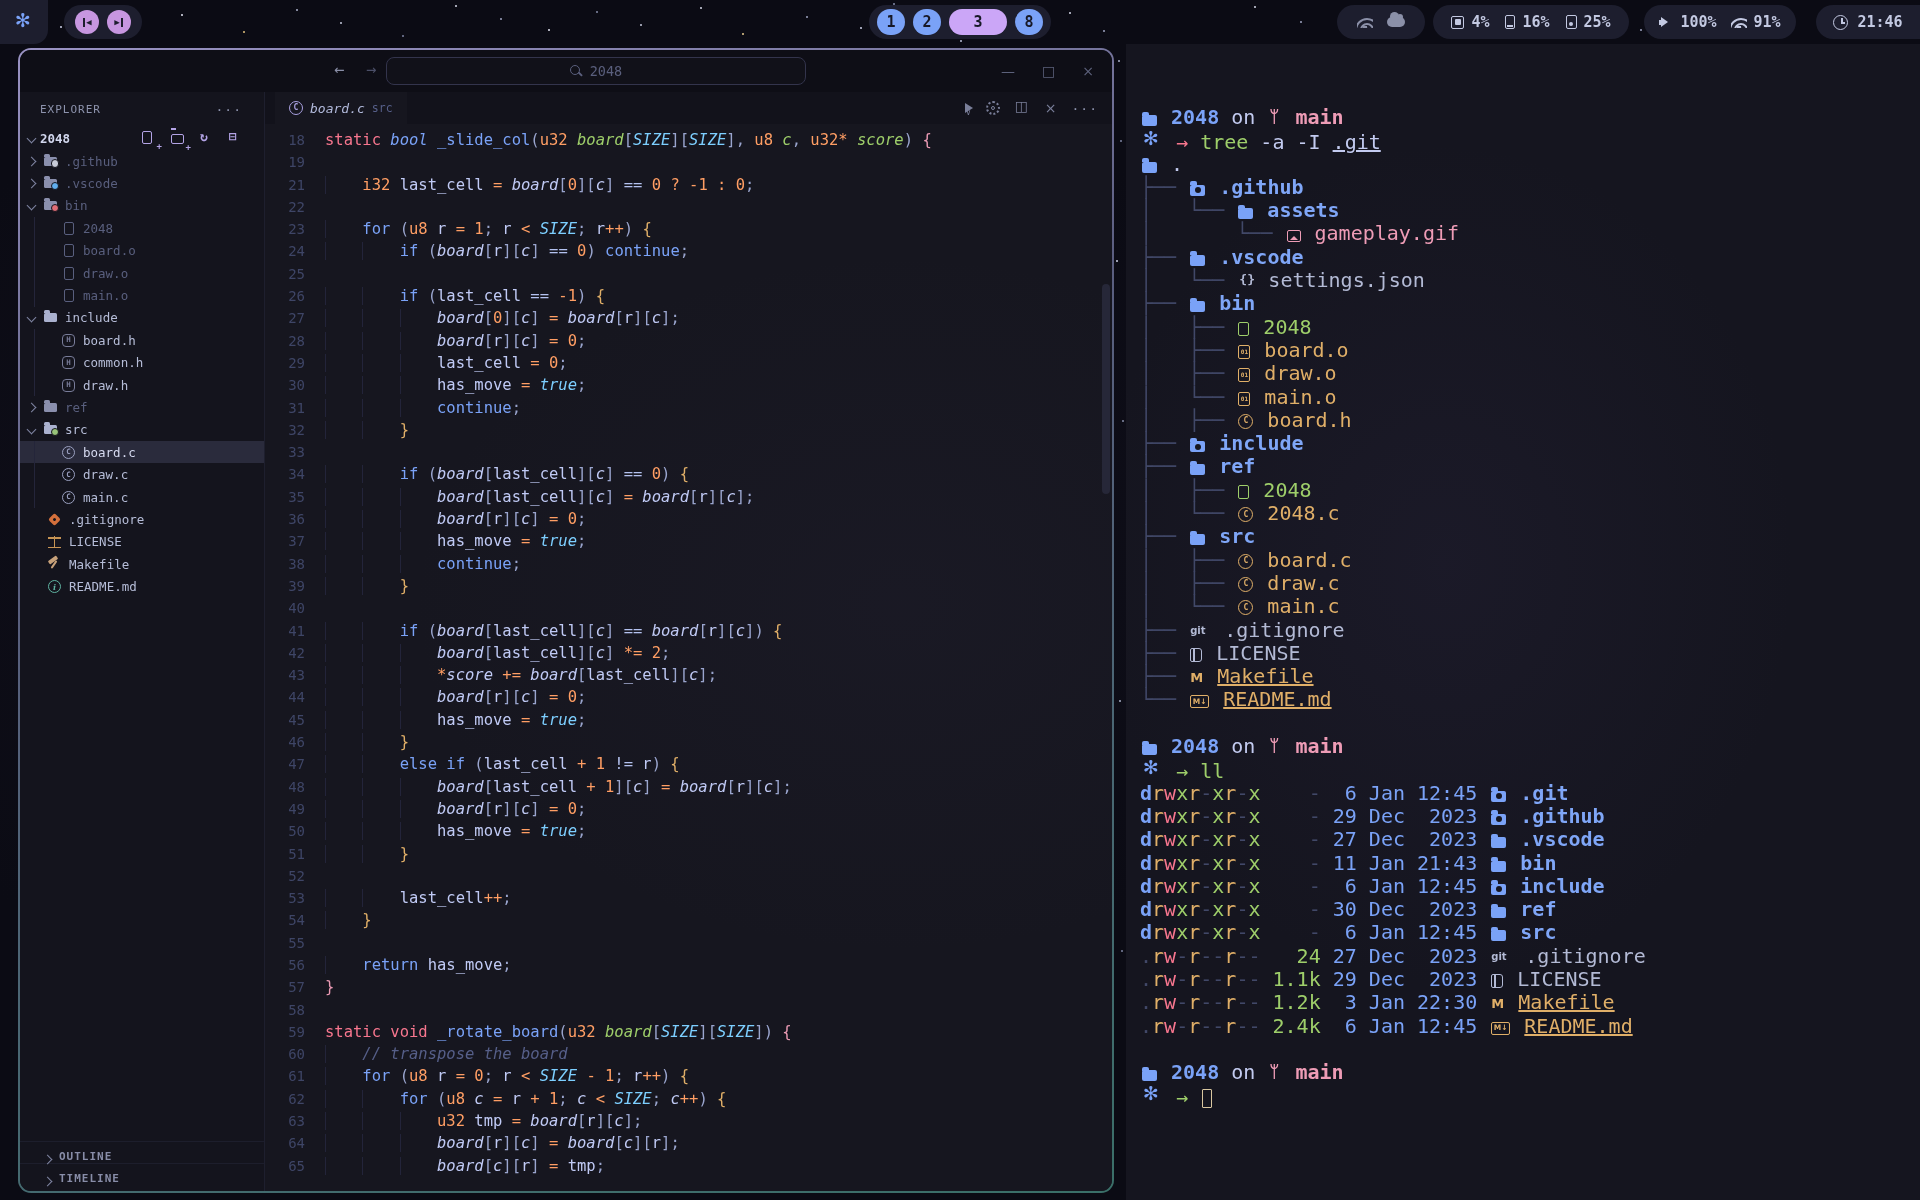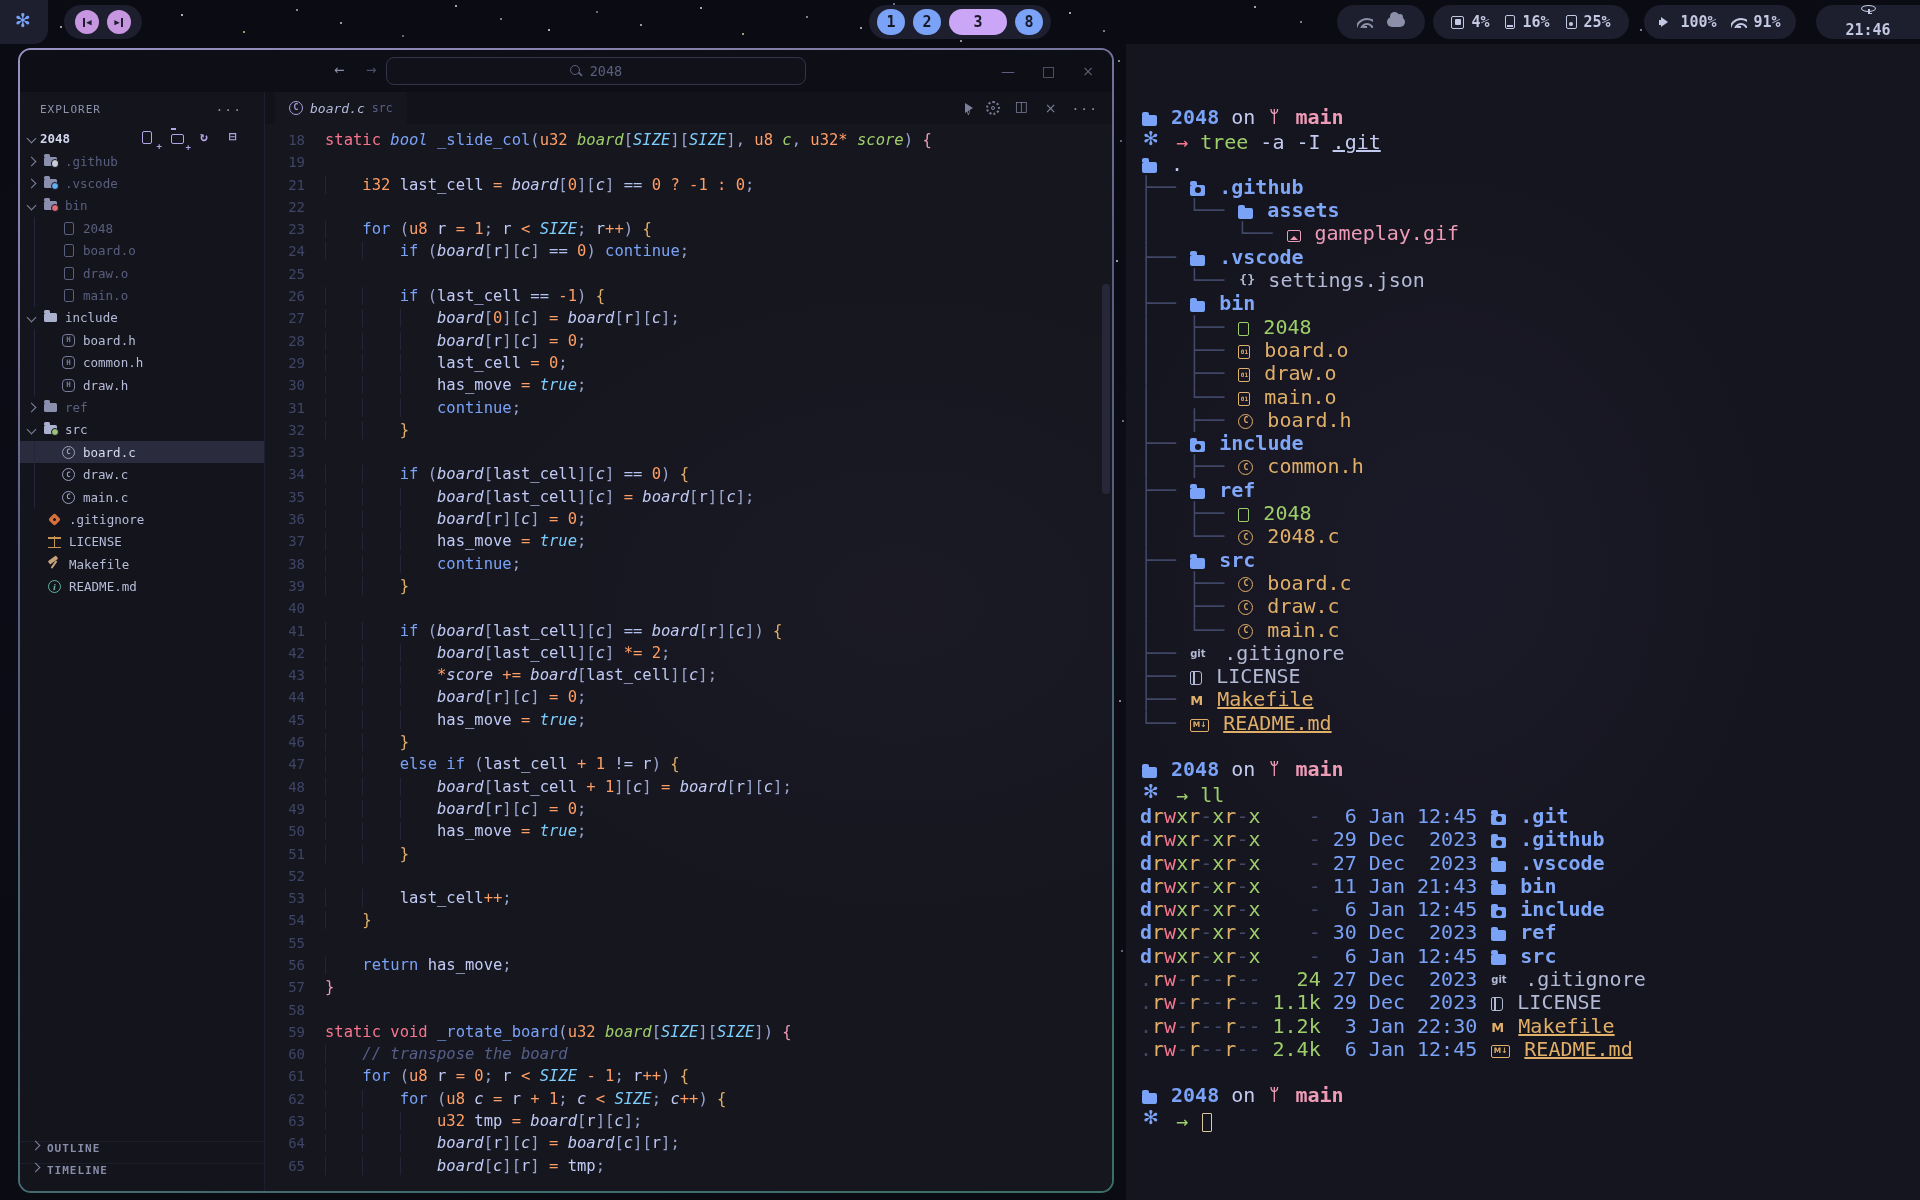--- a/index.html
+++ b/index.html
@@ -116,21 +116,21 @@
   .sDia::after{ content:""; position:absolute; left:3px; top:3px; width:3px; height:3px; border-radius:50%; background:#14141d; }
   .sScale{ width:13px; height:12px; color:#c79454; border-bottom:1.6px solid currentColor; position:relative; }
   .sScale::before{ content:""; position:absolute; left:5.6px; top:0; bottom:0; width:1.6px; background:currentColor; }
   .sScale::after{ content:""; position:absolute; left:0; right:0; top:1.5px; height:1.6px; background:currentColor; box-shadow:-4px 4px 0 -1px currentColor, 4px 4px 0 -1px currentColor; }
   .sHam{ width:14px; height:13px; color:#c7a17a; }
   .sHam::before{ content:""; position:absolute; top:2px; left:2px; width:10px; height:4px; background:currentColor; border-radius:1px; transform:rotate(-35deg); }
   .sHam::after{ content:""; position:absolute; top:4px; left:6.5px; width:2px; height:9px; background:currentColor; border-radius:1px; transform:rotate(35deg); }
   .sInfo{ width:13px; height:13px; border:1.5px solid currentColor; border-radius:50%; color:#5fb3a1; position:relative; }
   .sInfo::after{ content:"i"; position:absolute; left:50%; top:50%; transform:translate(-50%,-55%); font:italic 700 8px "DejaVu Serif", serif; }
   .sb-foot{ position:absolute; left:0; right:0; bottom:6px; }
-  .footrow{ height:22px; display:flex; align-items:flex-start; gap:8px; padding-left:12px; color:#888da8; font-size:11px; font-weight:bold; letter-spacing:1px; border-top:1px solid #1d1e2c; }
+  .footrow{ height:22px; display:flex; align-items:flex-end; gap:8px; padding-left:24px; color:#888da8; font-size:11px; font-weight:bold; letter-spacing:1px; border-top:1px solid #1d1e2c; }
 
   
   .epane{ flex:1; display:flex; flex-direction:column; min-width:0; background:#16161f; }
   .tabbar{ height:32px; background:#12121b; display:flex; align-items:center; padding-left:10px; flex:none; position:relative; }
   .tab{ display:flex; align-items:center; gap:7px; height:32px; padding:0 14px; background:#16161f; }
   .tabC{ width:14px; height:14px; border:1.5px solid #a9a1e1; border-radius:50%; color:#a9a1e1; position:relative; }
   .tabC::after{ content:"C"; position:absolute; left:50%; top:50%; transform:translate(-50%,-53%); font:700 8px "DejaVu Sans Mono", monospace; }
   .tabname{ font-style:italic; color:#b3bbdd; font-size:13px; }
   .tabhint{ color:#565f89; font-size:11.5px; }
   .eactions{ position:absolute; right:14px; top:0; height:32px; display:flex; align-items:center; gap:15px; color:#7a7f9a; }
@@ -242,21 +242,21 @@
   <div class="pill" style="right:124px; width:152px; gap:14px;">
     <span class="stat">
         <span class="i i-vol"></span>
         <span>100%</span>
       </span>
     <span class="stat">
         <span class="i i-wifi"></span>
         <span>91%</span>
       </span>
   </div>
-  <div class="pill" style="right:0px; width:104px; border-radius:17px 0 0 17px; gap:9px;flex-direction:column;">
+  <div class="pill" style="right:0px; width:104px; border-radius:17px 0 0 17px; gap:9px;">
     <span class="i i-clock"></span>
     <span>21:46</span>
   </div>
 </div>
 
 <div class="winframe">
   <div class="window">
     <div class="titlebar">
       <span class="navarrow nav-back">←</span>
       <span class="navarrow fwd nav-fwd">→</span>
@@ -517,21 +517,20 @@
     <div class="tl"><span class="c-dim">│       └── </span><span class="ti i-img c-pink"></span><span class="c-pink"> gameplay.gif</span></div>
     <div class="tl"><span class="c-dim">├── </span><span class="ti i-fold c-blue"></span><span class="c-blueL"> .vscode</span></div>
     <div class="tl"><span class="c-dim">│   └── </span><span class="ti i-json c-grey"></span><span class="c-grey"> settings.json</span></div>
     <div class="tl"><span class="c-dim">├── </span><span class="ti i-fold c-blue"></span><span class="c-blueL"> bin</span></div>
     <div class="tl"><span class="c-dim">│   ├── </span><span class="ti i-filei c-green"></span><span class="c-green"> 2048</span></div>
     <div class="tl"><span class="c-dim">│   ├── </span><span class="ti i-bini c-tan"></span><span class="c-tan"> board.o</span></div>
     <div class="tl"><span class="c-dim">│   ├── </span><span class="ti i-bini c-tan"></span><span class="c-tan"> draw.o</span></div>
     <div class="tl"><span class="c-dim">│   └── </span><span class="ti i-bini c-tan"></span><span class="c-tan"> main.o</span></div>
     <div class="tl"><span class="c-dim">│   ├── </span><span class="ti i-ci c-tan"></span><span class="c-tan"> board.h</span></div>
     <div class="tl"><span class="c-dim">├── </span><span class="ti i-foldg c-blue"></span><span class="c-blueL"> include</span></div>
-    <div class="tl"><span class="c-dim">│   ├── </span><span class="ti i-ci c-tan"></span><span class="c-tan"> common.h</span></div>
     <div class="tl"><span class="c-dim">├── </span><span class="ti i-fold c-blue"></span><span class="c-blueL"> ref</span></div>
     <div class="tl"><span class="c-dim">│   ├── </span><span class="ti i-filei c-green"></span><span class="c-green"> 2048</span></div>
     <div class="tl"><span class="c-dim">│   └── </span><span class="ti i-ci c-tan"></span><span class="c-tan"> 2048.c</span></div>
     <div class="tl"><span class="c-dim">├── </span><span class="ti i-fold c-blue"></span><span class="c-blueL"> src</span></div>
     <div class="tl"><span class="c-dim">│   ├── </span><span class="ti i-ci c-tan"></span><span class="c-tan"> board.c</span></div>
     <div class="tl"><span class="c-dim">│   ├── </span><span class="ti i-ci c-tan"></span><span class="c-tan"> draw.c</span></div>
     <div class="tl"><span class="c-dim">│   └── </span><span class="ti i-ci c-tan"></span><span class="c-tan"> main.c</span></div>
     <div class="tl"><span class="c-dim">├── </span><span class="ti i-giti c-grey"></span><span class="c-grey"> .gitignore</span></div>
     <div class="tl"><span class="c-dim">├── </span><span class="ti i-book c-grey"></span><span class="c-grey"> LICENSE</span></div>
     <div class="tl"><span class="c-dim">├── </span><span class="ti i-mi c-tan"></span><span class="c-tan"> </span><span class="c-tanu">Makefile</span></div>

